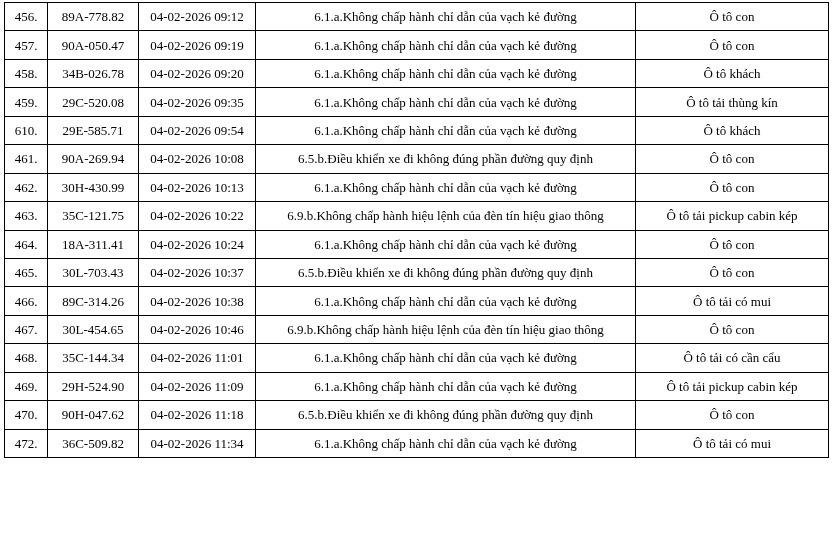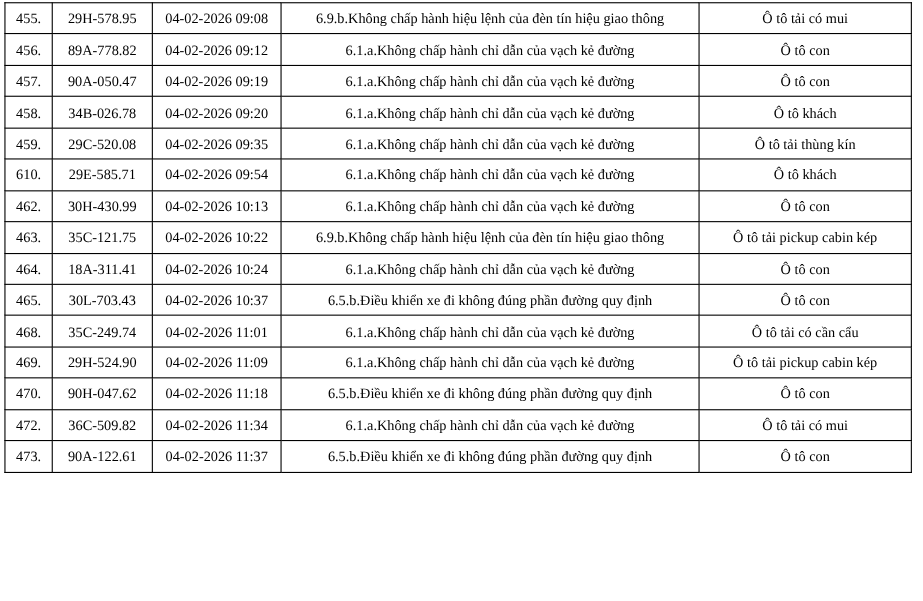--- a/index.html
+++ b/index.html
@@ -50,27 +50,20 @@
   <table class="violations">
     <colgroup>
       <col class="c-no">
       <col class="c-plate">
       <col class="c-dt">
       <col class="c-viol">
       <col class="c-veh">
     </colgroup>
     <tbody id="violations-tbody">
         <tr>
-    <td>455.</td>
-    <td>29H-578.95</td>
-    <td>04-02-2026 09:08</td>
-    <td>6.9.b.Không chấp hành hiệu lệnh của đèn tín hiệu giao thông</td>
-    <td>Ô tô tải có mui</td>
-  </tr>
-        <tr>
     <td>456.</td>
     <td>89A-778.82</td>
     <td>04-02-2026 09:12</td>
     <td>6.1.a.Không chấp hành chỉ dẫn của vạch kẻ đường</td>
     <td>Ô tô con</td>
   </tr>
         <tr>
     <td>457.</td>
     <td>90A-050.47</td>
     <td>04-02-2026 09:19</td>
@@ -92,20 +85,27 @@
     <td>Ô tô tải thùng kín</td>
   </tr>
         <tr>
     <td>610.</td>
     <td>29E-585.71</td>
     <td>04-02-2026 09:54</td>
     <td>6.1.a.Không chấp hành chỉ dẫn của vạch kẻ đường</td>
     <td>Ô tô khách</td>
   </tr>
         <tr>
+    <td>461.</td>
+    <td>90A-269.94</td>
+    <td>04-02-2026 10:08</td>
+    <td>6.5.b.Điều khiển xe đi không đúng phần đường quy định</td>
+    <td>Ô tô con</td>
+  </tr>
+        <tr>
     <td>462.</td>
     <td>30H-430.99</td>
     <td>04-02-2026 10:13</td>
     <td>6.1.a.Không chấp hành chỉ dẫn của vạch kẻ đường</td>
     <td>Ô tô con</td>
   </tr>
         <tr>
     <td>463.</td>
     <td>35C-121.75</td>
     <td>04-02-2026 10:22</td>
@@ -120,22 +120,36 @@
     <td>Ô tô con</td>
   </tr>
         <tr>
     <td>465.</td>
     <td>30L-703.43</td>
     <td>04-02-2026 10:37</td>
     <td>6.5.b.Điều khiển xe đi không đúng phần đường quy định</td>
     <td>Ô tô con</td>
   </tr>
         <tr>
+    <td>466.</td>
+    <td>89C-314.26</td>
+    <td>04-02-2026 10:38</td>
+    <td>6.1.a.Không chấp hành chỉ dẫn của vạch kẻ đường</td>
+    <td>Ô tô tải có mui</td>
+  </tr>
+        <tr>
+    <td>467.</td>
+    <td>30L-454.65</td>
+    <td>04-02-2026 10:46</td>
+    <td>6.9.b.Không chấp hành hiệu lệnh của đèn tín hiệu giao thông</td>
+    <td>Ô tô con</td>
+  </tr>
+        <tr>
     <td>468.</td>
-    <td>35C-249.74</td>
+    <td>35C-144.34</td>
     <td>04-02-2026 11:01</td>
     <td>6.1.a.Không chấp hành chỉ dẫn của vạch kẻ đường</td>
     <td>Ô tô tải có cần cẩu</td>
   </tr>
         <tr>
     <td>469.</td>
     <td>29H-524.90</td>
     <td>04-02-2026 11:09</td>
     <td>6.1.a.Không chấp hành chỉ dẫn của vạch kẻ đường</td>
     <td>Ô tô tải pickup cabin kép</td>
@@ -147,22 +161,15 @@
     <td>6.5.b.Điều khiển xe đi không đúng phần đường quy định</td>
     <td>Ô tô con</td>
   </tr>
         <tr>
     <td>472.</td>
     <td>36C-509.82</td>
     <td>04-02-2026 11:34</td>
     <td>6.1.a.Không chấp hành chỉ dẫn của vạch kẻ đường</td>
     <td>Ô tô tải có mui</td>
   </tr>
-        <tr>
-    <td>473.</td>
-    <td>90A-122.61</td>
-    <td>04-02-2026 11:37</td>
-    <td>6.5.b.Điều khiển xe đi không đúng phần đường quy định</td>
-    <td>Ô tô con</td>
-  </tr>
       </tbody>
   </table>
 </div>
 
 </body></html>

